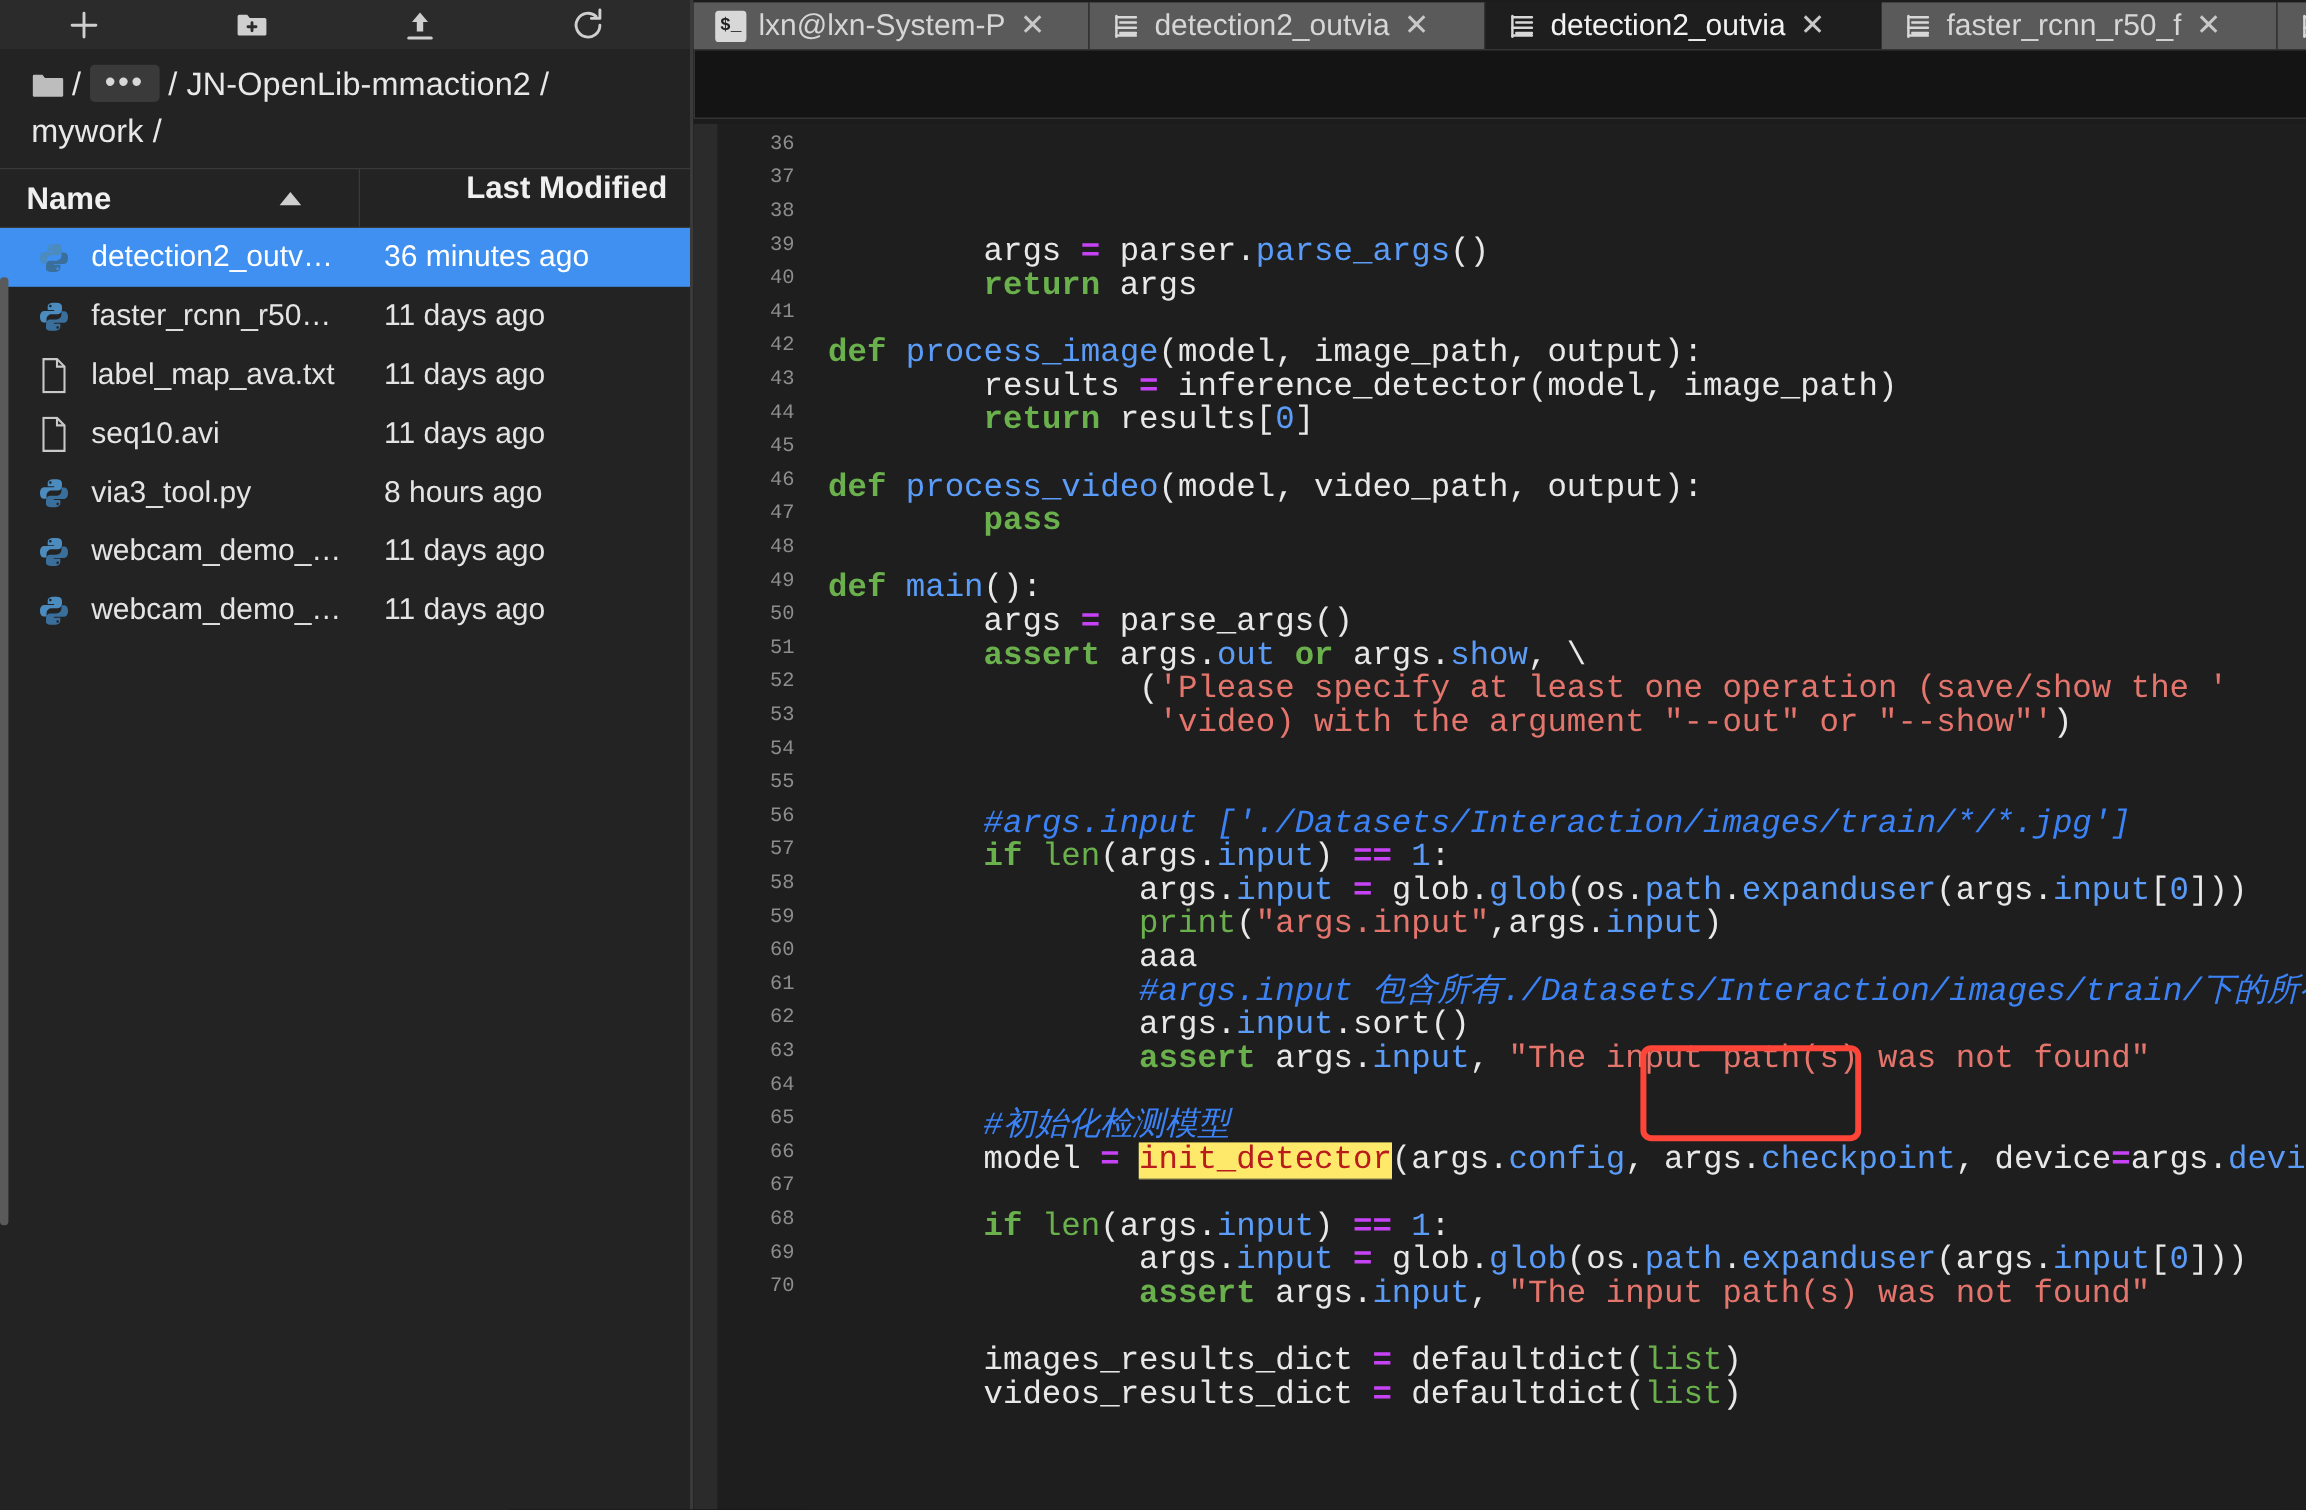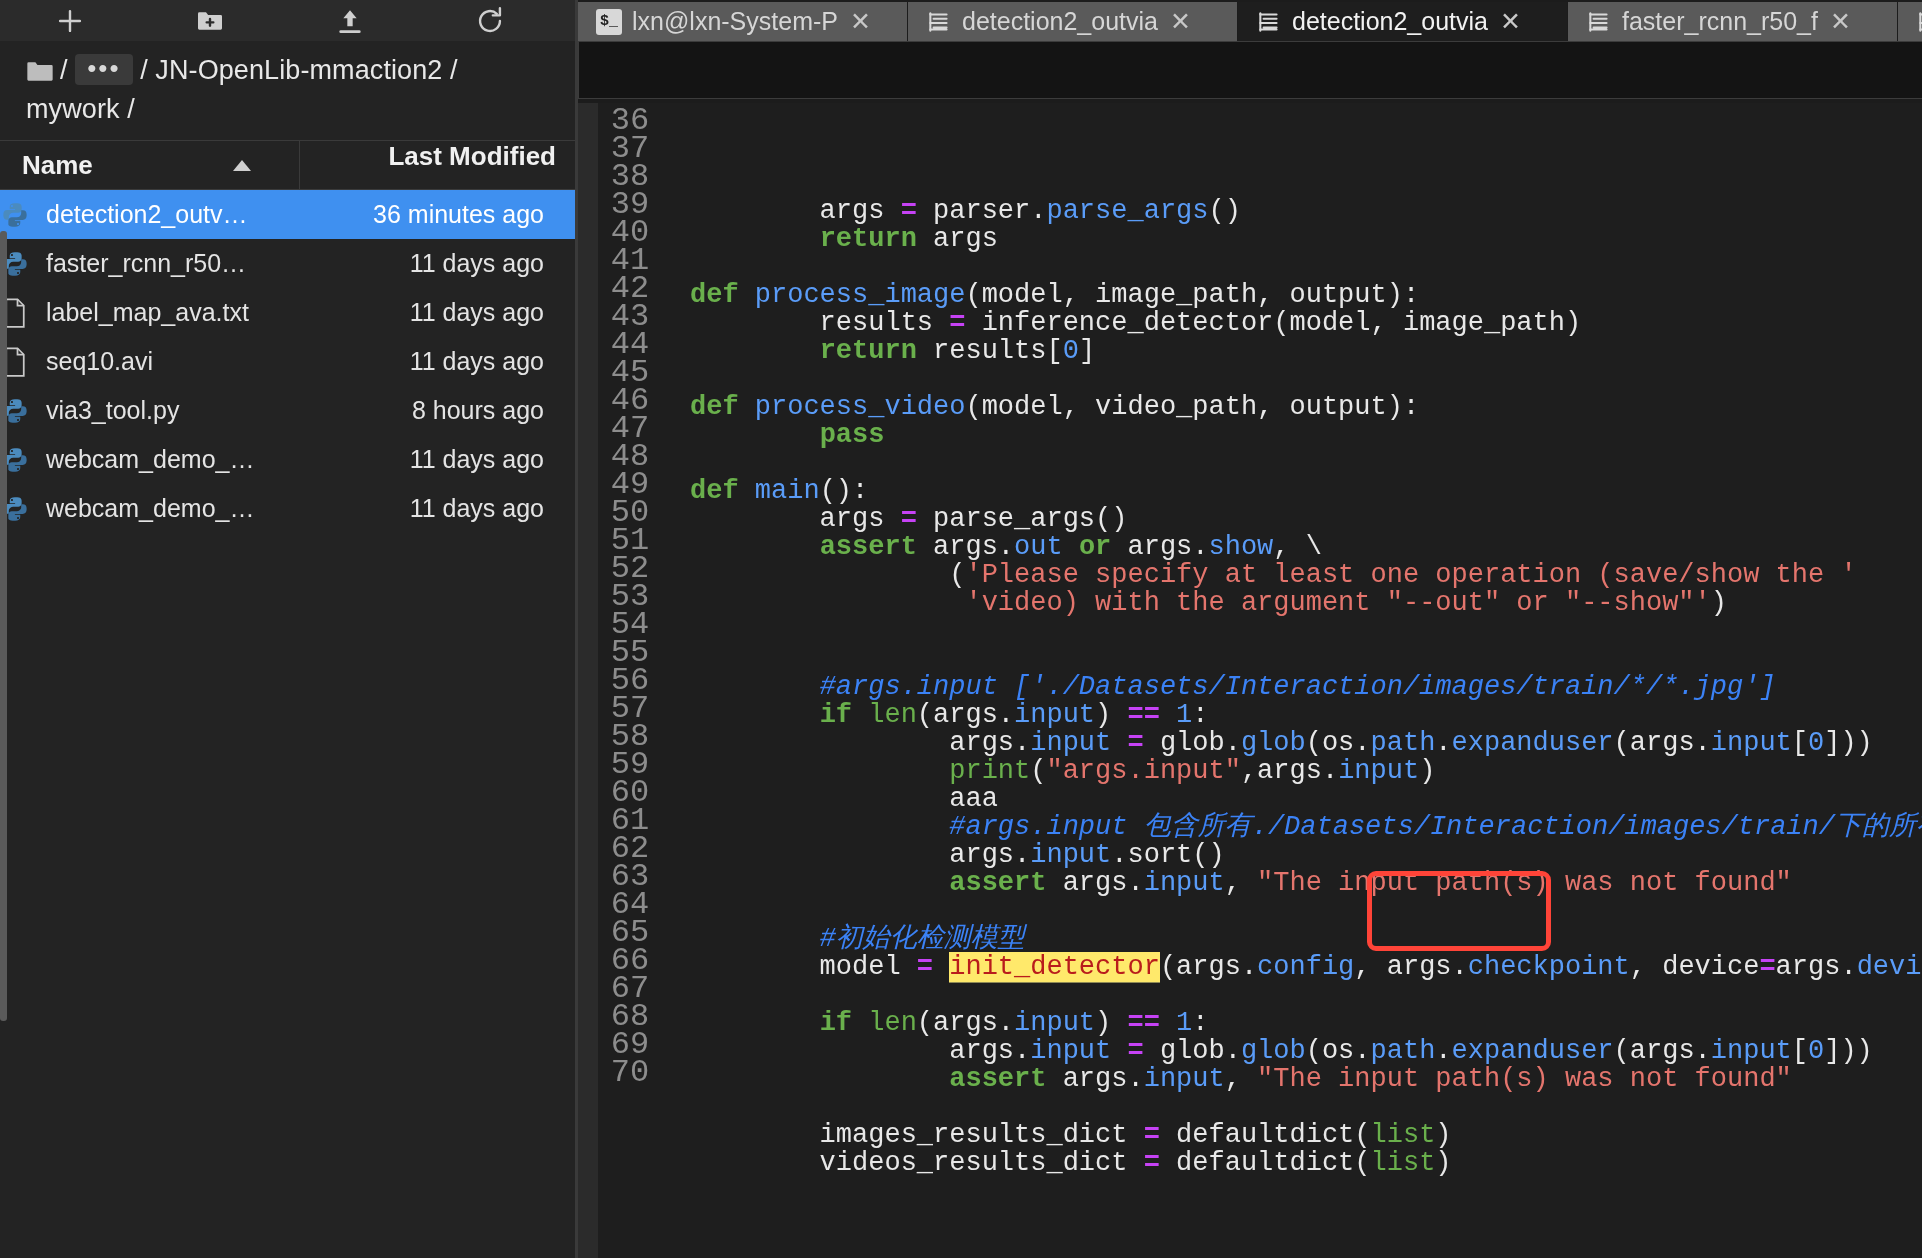--- a/index.html
+++ b/index.html
@@ -47,22 +47,22 @@
   }
   #col-header .h-name{flex:0 0 300px;padding-left:22px;display:flex;align-items:center;justify-content:space-between;padding-right:18px;box-sizing:border-box;border-right:1px solid #3a3a3a;height:100%;}
   #col-header .h-mod{flex:1;text-align:right;padding-right:22px;}
   .sort-caret{width:0;height:0;border-left:9px solid transparent;border-right:9px solid transparent;border-bottom:11px solid #cfcfcf;margin-right:30px;}
 
   .file-row{
     display:flex;align-items:center;height:49px;color:#e4e4e4;font-size:25px;
     cursor:default;
   }
   .file-row.selected{background:#3f90f0;color:#ffffff;}
-  .file-row .fr-name{flex:1;display:flex;align-items:center;overflow:hidden;white-space:nowrap;}
-  .file-row .fr-mod{flex:0 0 250px;text-align:right;padding-right:34px;white-space:nowrap;}
+  .file-row .fr-name{flex:1;display:flex;align-items:center;padding-left:30px;overflow:hidden;white-space:nowrap;}
+  .file-row .fr-mod{flex:0 0 250px;text-align:left;padding-right:8px;white-space:nowrap;}
   .ficon{width:30px;height:32px;margin-right:16px;flex:0 0 30px;display:flex;align-items:center;justify-content:center;}
 
   #sidebar-scroll{
     position:absolute;left:0;top:231px;width:7px;height:790px;background:#5a5a5a;border-radius:3px;
   }
   #sidebar-divider{
     position:absolute;right:0;top:0;width:3px;height:1258px;background:#3a3a3a;
   }
 
   
@@ -86,23 +86,23 @@
 
   #toolbar2{position:relative;height:62px;flex:0 0 62px;background:#1c1c1c;}
   #editor-topbar{
     position:absolute;left:0;top:0;width:1400px;height:58px;
     background:#141414;border:1px solid #3c3c3c;box-sizing:border-box;
   }
 
   #code-area{position:relative;flex:1;display:flex;background:#1e1e1e;overflow:hidden;}
   #gutter-bar{width:20px;background:#2b2b2b;flex:0 0 20px;}
   #gutter{
-    width:72px;flex:0 0 72px;background:#1e1e1e;text-align:center;
+    width:72px;flex:0 0 72px;background:#1e1e1e;text-align:right;
     color:#8d8d8d;font-family:"Liberation Mono","DejaVu Sans Mono",monospace;
-    font-size:32px;padding-top:4px;box-sizing:border-box;padding-right:8px;
+    font-size:17px;padding-top:4px;box-sizing:border-box;padding-right:8px;
   }
   #code{
     flex:1;position:relative;padding-top:4px;padding-left:20px;box-sizing:border-box;
     font-family:"Liberation Mono","DejaVu Sans Mono",monospace;font-size:27px;
     color:#e8e8e8;white-space:pre;overflow:hidden;
   }
   .ln{height:28px;line-height:28px;}
   #gutter .ln{height:28px;line-height:28px;}
 
   

